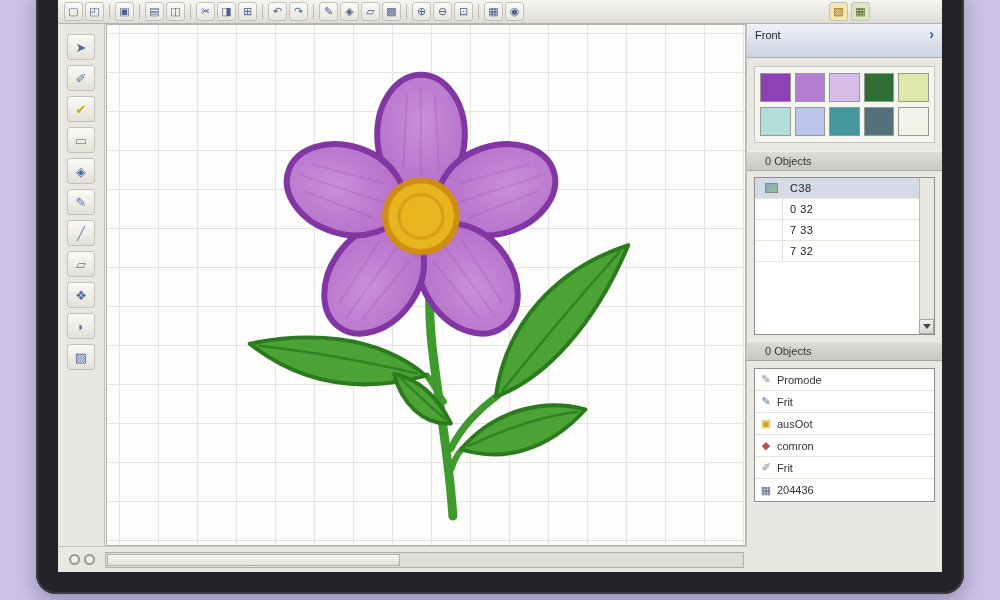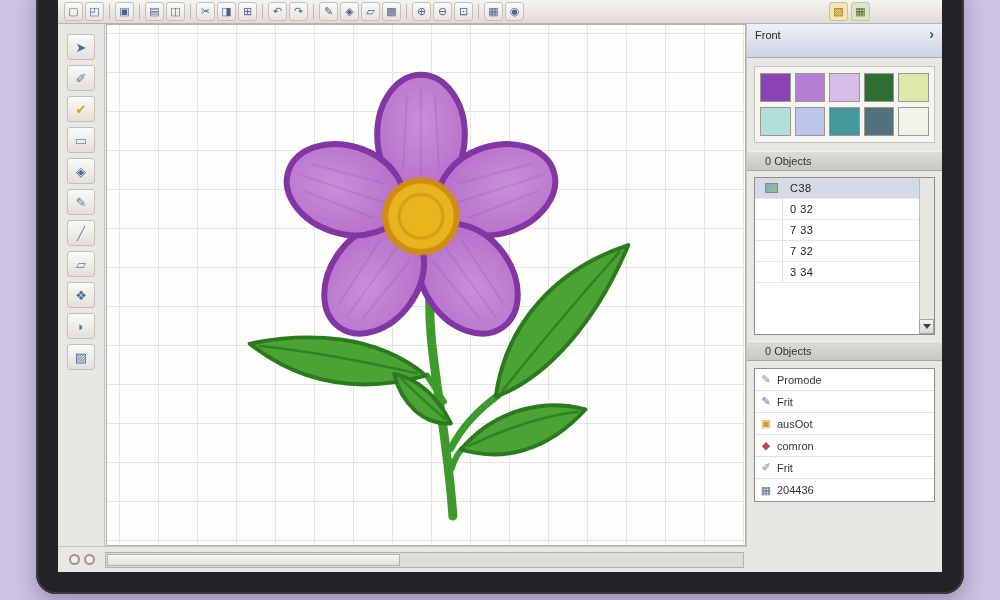--- a/index.html
+++ b/index.html
@@ -226,24 +226,20 @@
                 <span class="s-label">0 32</span>
               </div>
               <div class="s-row">
                 <span class="s-cell"></span>
                 <span class="s-label">7 33</span>
               </div>
               <div class="s-row">
                 <span class="s-cell"></span>
                 <span class="s-label">7 32</span>
               </div>
-              <div class="s-row">
-                <span class="s-cell"></span>
-                <span class="s-label">3 34</span>
-              </div>
             </div>
           <div class="vscroll">
             <div class="vdown">
               <span class="tri"></span>
             </div>
           </div>
         </div>
 
         <div class="objects-bar">
           <span>0 Objects</span>

